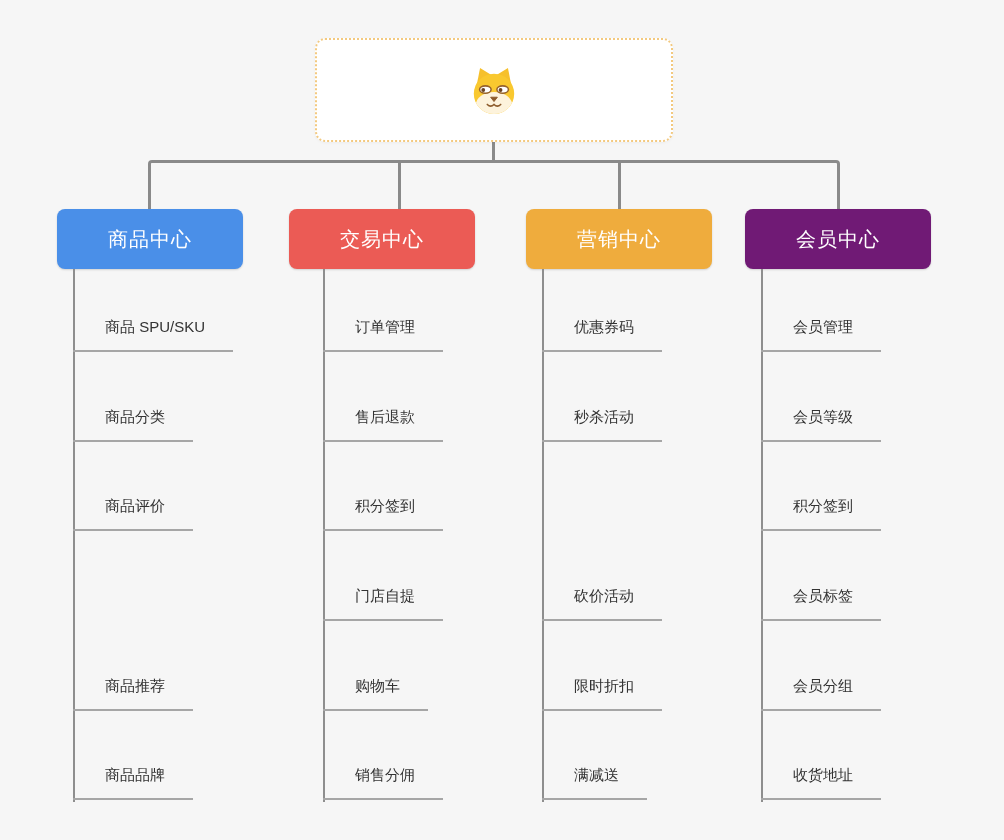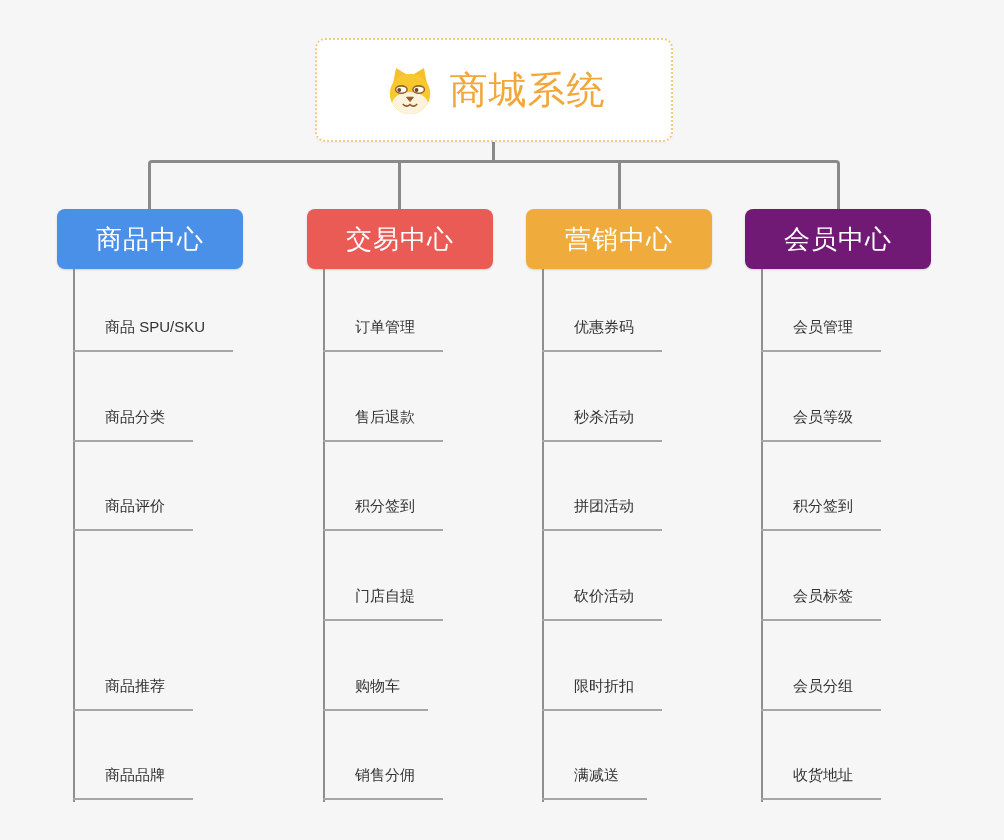--- a/index.html
+++ b/index.html
@@ -57,27 +57,27 @@
   
   .branch-node {
     position: absolute;
     top: 209px;
     width: 186px; height: 60px;
     border-radius: 8px;
     display: flex;
     align-items: center;
     justify-content: center;
     color: #FFFFFF;
-    font-size: 26px;
+    font-size: 20px;
     letter-spacing: 1px;
     box-shadow: 0 1px 2px rgba(0,0,0,0.15);
     cursor: default;
   }
   .bn-0 { left: 57px;  }
-  .bn-1 { left: 307px; }
+  .bn-1 { left: 289px; }
   .bn-2 { left: 526px; }
   .bn-3 { left: 745px; }
 
   
   .column {
     position: absolute;
     top: 269px;
     width: 250px;
     height: 535px;
   }
@@ -130,21 +130,20 @@
           <circle cx="28" cy="30" r="21"></circle>
         </clipPath>
       <ellipse cx="28" cy="42" rx="19" ry="14" fill="#FDF3DC" clip-path="url(#headclip)"></ellipse>
       <ellipse cx="19" cy="25.5" rx="6" ry="3.8" fill="#FFFFFF" stroke="#96622B" stroke-width="1.6"></ellipse>
       <circle cx="16.8" cy="26" r="2" fill="#6B4423"></circle>
       <ellipse cx="37" cy="25.5" rx="6" ry="3.8" fill="#FFFFFF" stroke="#96622B" stroke-width="1.6"></ellipse>
       <circle cx="34.8" cy="26" r="2" fill="#6B4423"></circle>
       <path d="M24.5,33.5 h7 l-3.5,4.5 z" fill="#8C5A2A" stroke="#8C5A2A" stroke-width="1" stroke-linejoin="round"></path>
       <path d="M21,41 q3.5,3.5 7,0 q3.5,3.5 7,0" stroke="#8C5A2A" stroke-width="1.6" fill="none" stroke-linecap="round"></path>
     </svg>
-    <span class="root-title" title="商城系统" style="color: rgb(242, 167, 61);">商城系统</span>
   </div>
 
   <div class="branch-node bn-0" style="background: rgb(74, 143, 232);">
     <span>商品中心</span>
   </div>
   <div class="branch-node bn-1" style="background: rgb(235, 91, 85);">
     <span>交易中心</span>
   </div>
   <div class="branch-node bn-2" style="background: rgb(239, 172, 61);">
     <span>营销中心</span>
@@ -169,21 +168,20 @@
     <div class="leaf leaf-2">积分签到</div>
     <div class="leaf leaf-3">门店自提</div>
     <div class="leaf leaf-4">购物车</div>
     <div class="leaf leaf-5">销售分佣</div>
   </div>
 
   <div class="column col-2">
     <div class="vline"></div>
     <div class="leaf leaf-0">优惠券码</div>
     <div class="leaf leaf-1">秒杀活动</div>
-    <div class="leaf leaf-2">拼团活动</div>
     <div class="leaf leaf-3">砍价活动</div>
     <div class="leaf leaf-4">限时折扣</div>
     <div class="leaf leaf-5">满减送</div>
   </div>
 
   <div class="column col-3">
     <div class="vline"></div>
     <div class="leaf leaf-0">会员管理</div>
     <div class="leaf leaf-1">会员等级</div>
     <div class="leaf leaf-2">积分签到</div>

